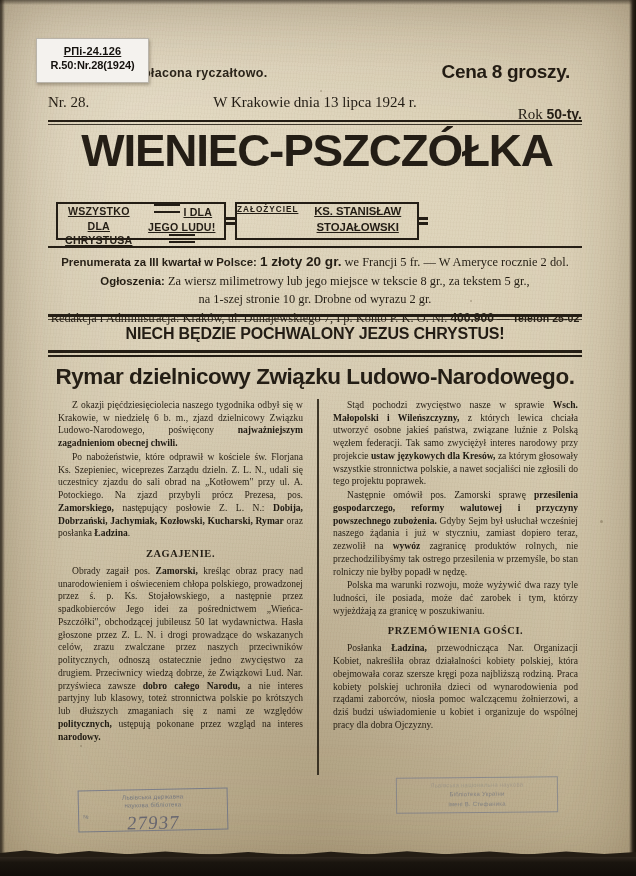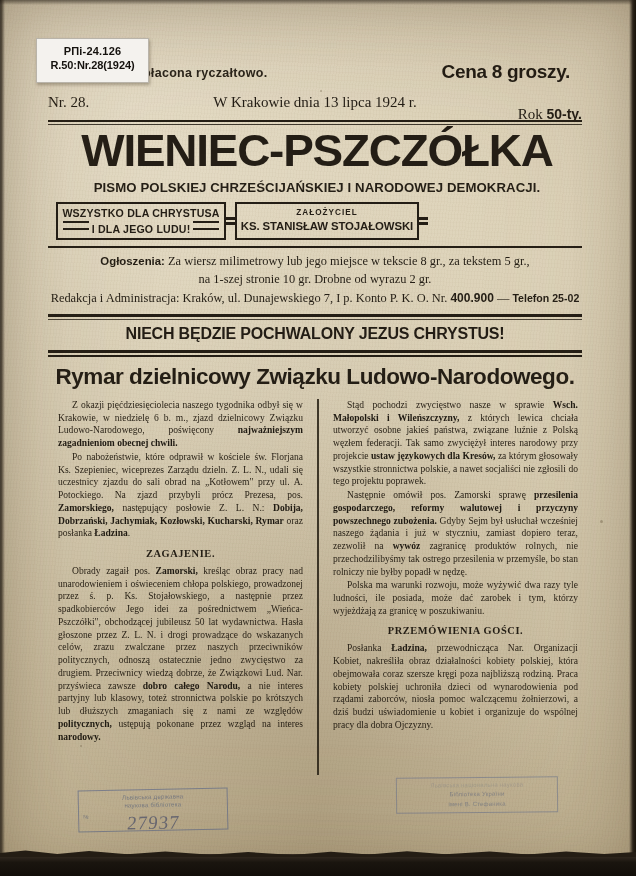--- a/index.html
+++ b/index.html
@@ -50,21 +50,21 @@
   
   #callnum{
     position:absolute;left:36px;top:38px;width:113px;height:45px;
     background:#f4f2ee;border:1px solid #b9b4aa;
     box-shadow:1px 2px 3px rgba(60,48,30,.35);
     font-family:"Liberation Sans",sans-serif;
     font-weight:bold;font-size:11px;color:#15120e;
     text-align:center;line-height:1.28;padding-top:5px;box-sizing:border-box;
     z-index:40;
   }
-  #callnum .l1{letter-spacing:.2px;}
+  #callnum .l1{text-decoration:underline;letter-spacing:.2px;}
   #callnum .l2{letter-spacing:-.1px;}
 
   
   #topline{position:absolute;left:58px;top:66px;width:520px;height:20px;}
   #postal{position:absolute;left:48px;top:0;font-size:12.5px;letter-spacing:.3px;
     font-family:"Liberation Sans",sans-serif;color:#2a241a;font-weight:600;}
   #price{position:absolute;right:8px;top:-5px;
     font-family:"Liberation Sans",sans-serif;font-weight:bold;font-size:19px;
     letter-spacing:-.3px;color:#201a12;}
 
@@ -91,23 +91,23 @@
     position:absolute;left:48px;top:180px;width:538px;
     text-align:center;font-family:"Liberation Sans",sans-serif;
     font-weight:bold;font-size:13.2px;letter-spacing:.1px;color:#251f16;
   }
 
   
   #mottos{position:absolute;left:56px;top:202px;width:524px;height:38px;
     display:flex;align-items:stretch;gap:0;}
   .mbox{
     border:2px solid #231d15;position:relative;box-sizing:border-box;
-    display:flex;flex-direction:column;justify-content:center;
+    display:flex;justify-content:center;
     font-family:"Liberation Sans",sans-serif;font-weight:bold;
-    color:#231d15;text-align:center;
+    color:#231d15;text-align:center;text-decoration:underline;
   }
   .mbox .ln{line-height:1.38;}
   #mbox1{width:170px;font-size:10.6px;letter-spacing:.2px;}
   #mbox2{width:184px;}
   #mbox2 .small{font-size:8.2px;letter-spacing:1px;font-weight:bold;}
   #mbox2 .big{font-size:11.4px;letter-spacing:-.1px;}
   #mbox3{width:152px;font-size:10.6px;letter-spacing:.2px;}
   .mlink{width:9px;align-self:center;display:flex;flex-direction:column;gap:2px;}
   .mlink i{display:block;height:3px;background:#231d15;}
   .dash{display:inline-block;width:34px;height:0;vertical-align:3px;
@@ -205,21 +205,20 @@
     <div id="issuerow" class="ink">
       <span id="issue-no">Nr. 28.</span>
       <span id="issue-place">W Krakowie dnia 13 lipca 1924 r.</span>
       <span id="issue-year"><span>Rok </span><b>50-ty.</b></span>
     </div>
 
     <div class="rule" id="rule1"></div>
     <div class="rule" id="rule1b"></div>
 
     <div id="masthead">WIENIEC-PSZCZÓŁKA</div>
-    <div id="subtitle">PISMO POLSKIEJ CHRZEŚCIJAŃSKIEJ I NARODOWEJ DEMOKRACJI.</div>
 
     <div id="mottos">
       <div class="mbox" id="mbox1">
         <div class="ln">WSZYSTKO DLA CHRYSTUSA</div>
         <div class="ln"><span class="dash sm"></span><span>I DLA JEGO LUDU!</span><span class="dash sm"></span></div>
       </div>
       <div class="mlink">
           <i></i>
           <i></i>
         </div>
@@ -229,20 +228,25 @@
       </div>
       <div class="mlink">
           <i></i>
           <i></i>
         </div>
     </div>
 
     <div class="rule" id="rule2"></div>
 
     <div id="rates">
+      <div class="r1">
+        <span class="lbl">Prenumerata za III kwartał w Polsce:</span>
+        <span class="amt">1 złoty 20 gr.</span>
+        <span>we Francji 5 fr. — W Ameryce rocznie 2 dol.</span>
+      </div>
       <div class="r2">
         <span class="lbl">Ogłoszenia:</span>
         <span>Za wiersz milimetrowy lub jego miejsce w tekscie 8 gr., za tekstem 5 gr.,</span>
       </div>
       <div class="r3">na 1-szej stronie 10 gr. Drobne od wyrazu 2 gr.</div>
       <div class="r4">
         <span>Redakcja i Administracja: Kraków, ul. Dunajewskiego 7, I p. Konto P. K. O. Nr. </span><span class="acct">400.900</span><span> — </span><span class="tel">Telefon 25-02</span>
       </div>
     </div>
 

